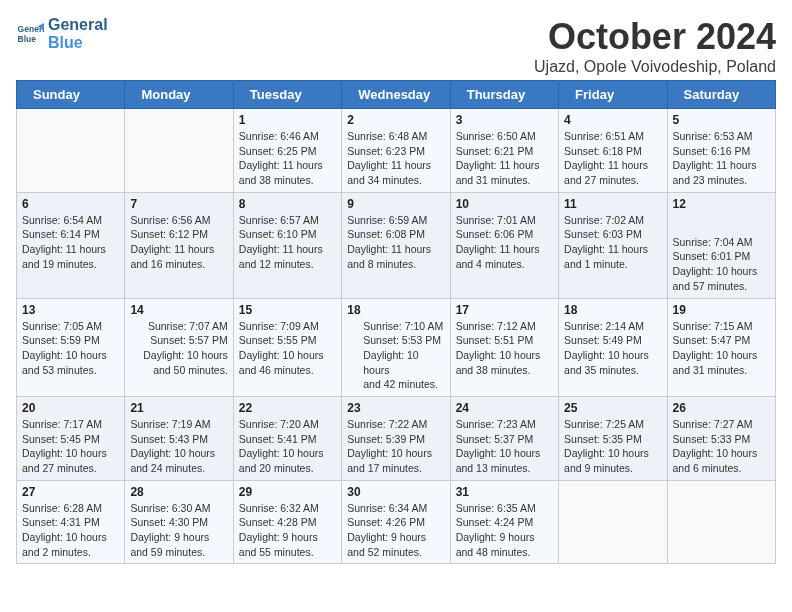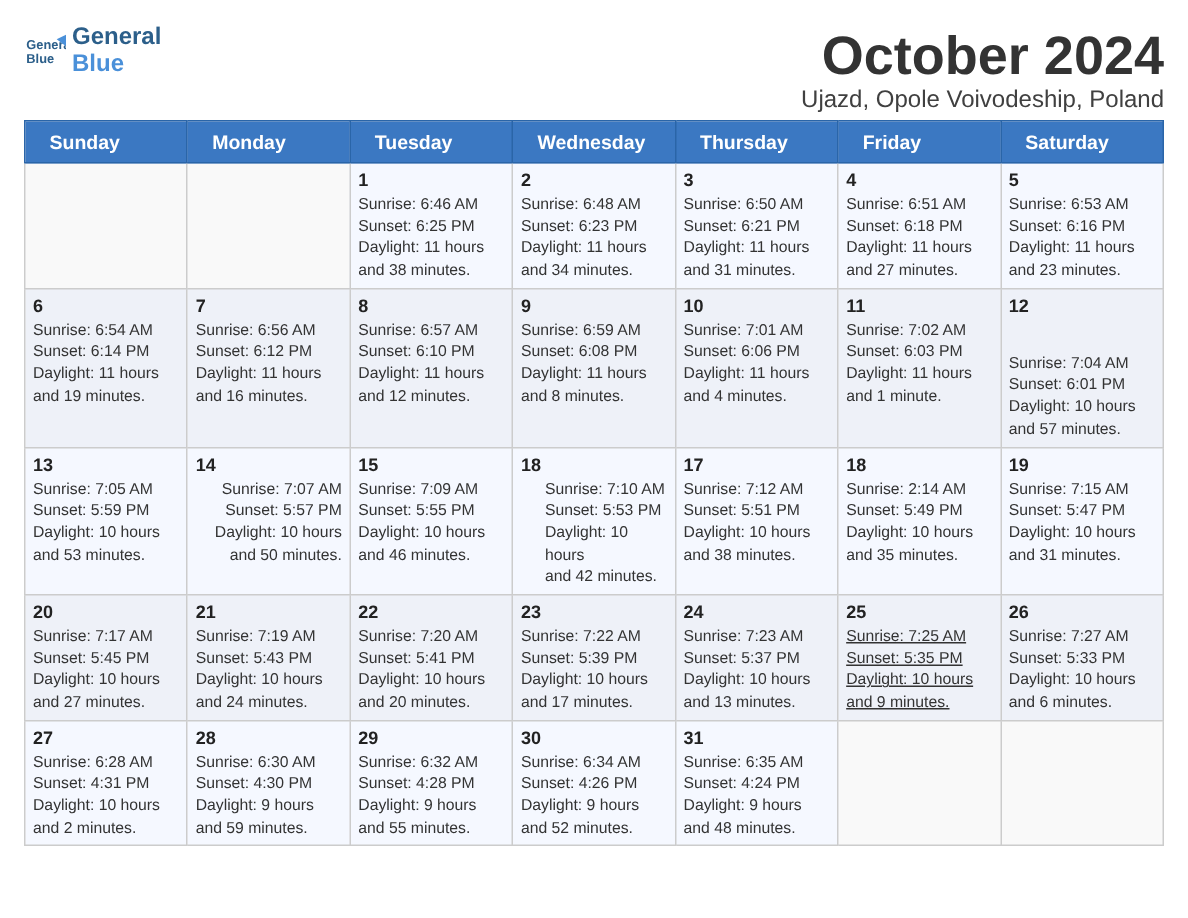--- a/index.html
+++ b/index.html
@@ -289,21 +289,21 @@
         </td>
         <td>
           <span class="day-num">24</span>
           <div class="day-info" style="white-space: pre-line;">Sunrise: 7:23 AM
 Sunset: 5:37 PM
 Daylight: 10 hours
 and 13 minutes.</div>
         </td>
         <td>
           <span class="day-num">25</span>
-          <div class="day-info" style="white-space: pre-line; text-decoration: underline;">Sunrise: 7:25 AM
+          <div class="day-info" style="white-space: pre-line;">Sunrise: 7:25 AM
 Sunset: 5:35 PM
 Daylight: 10 hours
 and 9 minutes.</div>
         </td>
         <td>
           <span class="day-num">26</span>
           <div class="day-info" style="white-space: pre-line;">Sunrise: 7:27 AM
 Sunset: 5:33 PM
 Daylight: 10 hours
 and 6 minutes.</div>

